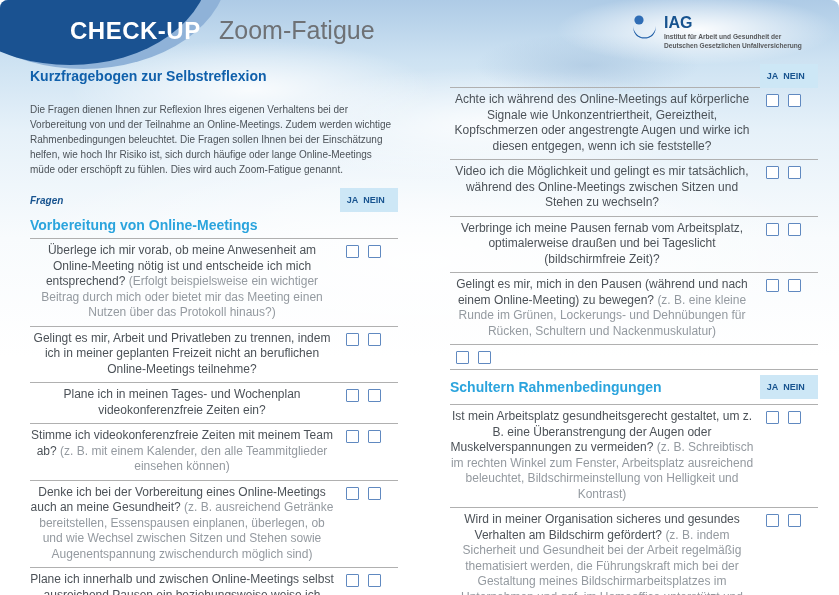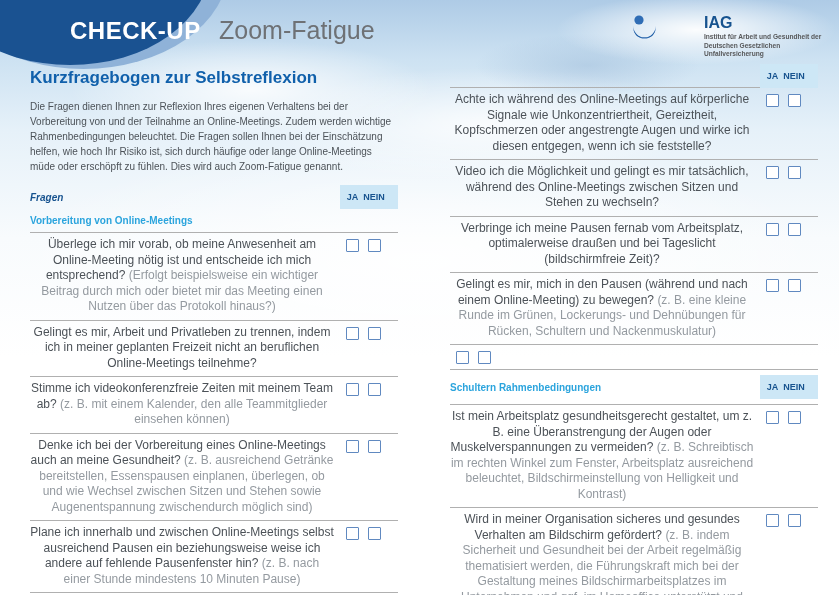--- a/index.html
+++ b/index.html
@@ -7,47 +7,48 @@
   body { font-family:"Liberation Sans","DejaVu Sans",sans-serif; }
   .page {
     position:relative; width:839px; height:595px; overflow:hidden;
     background:
       radial-gradient(ellipse 200px 50px at 83% 5%, rgba(255,255,255,.95), rgba(255,255,255,0) 70%),
       radial-gradient(ellipse 160px 45px at 70% 11%, rgba(150,182,214,.45), rgba(150,182,214,0) 70%),
       radial-gradient(ellipse 260px 70px at 30% 15%, rgba(255,255,255,.85), rgba(255,255,255,0) 70%),
       radial-gradient(ellipse 300px 80px at 58% 21%, rgba(255,255,255,.8), rgba(255,255,255,0) 72%),
       radial-gradient(ellipse 520px 150px at 50% 44%, rgba(255,255,255,.9), rgba(255,255,255,0) 80%),
       linear-gradient(180deg,#aecbe6 0%,#cde2f2 10%,#e6f1f9 22%,#f8fbfd 40%,#ffffff 60%);
+    border-radius: 8px;
   }
   
   .blob-rim { position:absolute; left:-61px; top:-132px; width:289px; height:201px; border-radius:50%; background:#8fb2d8; z-index:1; }
   .blob { position:absolute; left:-70px; top:-135px; width:280px; height:200px; border-radius:50%; background:#1a5291; z-index:2; }
   .checkup { position:absolute; left:70px; top:17px; z-index:3; color:#ffffff; font-size:24px; font-weight:bold; letter-spacing:.5px; }
   .doc-title { position:absolute; left:219px; top:16px; z-index:3; color:#6e7175; font-size:25px; }
-  .logo { position:absolute; left:630px; top:14px; z-index:3; display:flex; align-items:flex-start;gap:40px; }
+  .logo { position:absolute; left:630px; top:14px; z-index:3; display:flex; align-items:flex-start; }
   .logo-text { margin-left:4px; }
   .logo-name { font-size:16px; font-weight:bold; color:#17538f; line-height:17px; }
   .logo-sub { font-size:6.6px; font-weight:bold; color:#57585a; line-height:7.8px; margin-top:1px; }
   
   .col { position:absolute; width:368px; }
   .col-left { left:30px; top:68px; }
   .col-right { left:450px; top:64px; }
-  .intro-heading { font-size:17px; font-weight:bold; color:#1060ab; }
-  .intro-text { margin-top:11px; font-size:10px; line-height:15px; color:#4c5258; }
+  .intro-heading { font-size:14px; font-weight:bold; color:#1060ab; }
+  .intro-text { margin-top:18px; font-size:10px; line-height:15px; color:#4c5258; }
   .table-head { display:flex; justify-content:space-between; align-items:center; margin-top:11px; height:24px; }
   .table-head.right { margin-top:0; border-bottom:1px solid #b0b0b0; }
   .head-label { font-size:10px; font-weight:bold; color:#17538f;font-style:italic; }
   .janein { width:58px; flex-shrink:0; display:flex; justify-content:flex-start; padding:0 4px; }
   .janein-box { background:#cde7f6; height:24px; align-items:center; }
   .jn-label { font-size:9px; font-weight:bold; color:#17538f; }
   .slot { display:flex; justify-content:center; }
   .slot-ja { width:17px; }
   .slot-nein { width:26px; }
   .section-row { display:flex; justify-content:space-between; align-items:center; border-bottom:1px solid #b0b0b0; padding:5px 0; min-height:24px; }
-  .section-label { font-size:10px; font-weight:bold; color:#2ba4dd; }
+  .section-label { font-size:14px; font-weight:bold; color:#2ba4dd; }
   .qrow { display:flex; border-bottom:1px solid #b0b0b0; padding:4px 0 5px; }
   .qrow.last { border-bottom:none; }
   .qtext { flex:1; font-size:12px; line-height:15.5px; color:#4c5258; padding-right:6px;text-align:center; }
   .qhint { color:#949aa0; }
   .boxes { padding-top:2px; }
   .cb { width:13px; height:13px; background:#ffffff; border:1.6px solid #6089c0; border-radius:1px; display:block; }
   
   .summary-box { margin-top:4px; background:#d8ebf8; padding:8px 10px 7px; font-size:9.6px; line-height:12px; color:#17538f; }
 </style>
 </head>
@@ -106,20 +107,31 @@
       <div class="janein boxes">
           <span class="slot slot-ja">
             <span class="cb"></span>
           </span>
           <span class="slot slot-nein">
             <span class="cb"></span>
           </span>
         </div>
     </div>
     <div class="qrow">
+      <div class="qtext"><span>Plane ich in meinen Tages- und Wochenplan videokonferenzfreie Zeiten ein?</span> <span class="qhint"></span></div>
+      <div class="janein boxes">
+          <span class="slot slot-ja">
+            <span class="cb"></span>
+          </span>
+          <span class="slot slot-nein">
+            <span class="cb"></span>
+          </span>
+        </div>
+    </div>
+    <div class="qrow">
       <div class="qtext"><span>Stimme ich videokonferenzfreie Zeiten mit meinem Team ab?</span> <span class="qhint">(z. B. mit einem Kalender, den alle Teammitglieder einsehen können)</span></div>
       <div class="janein boxes">
           <span class="slot slot-ja">
             <span class="cb"></span>
           </span>
           <span class="slot slot-nein">
             <span class="cb"></span>
           </span>
         </div>
     </div>

